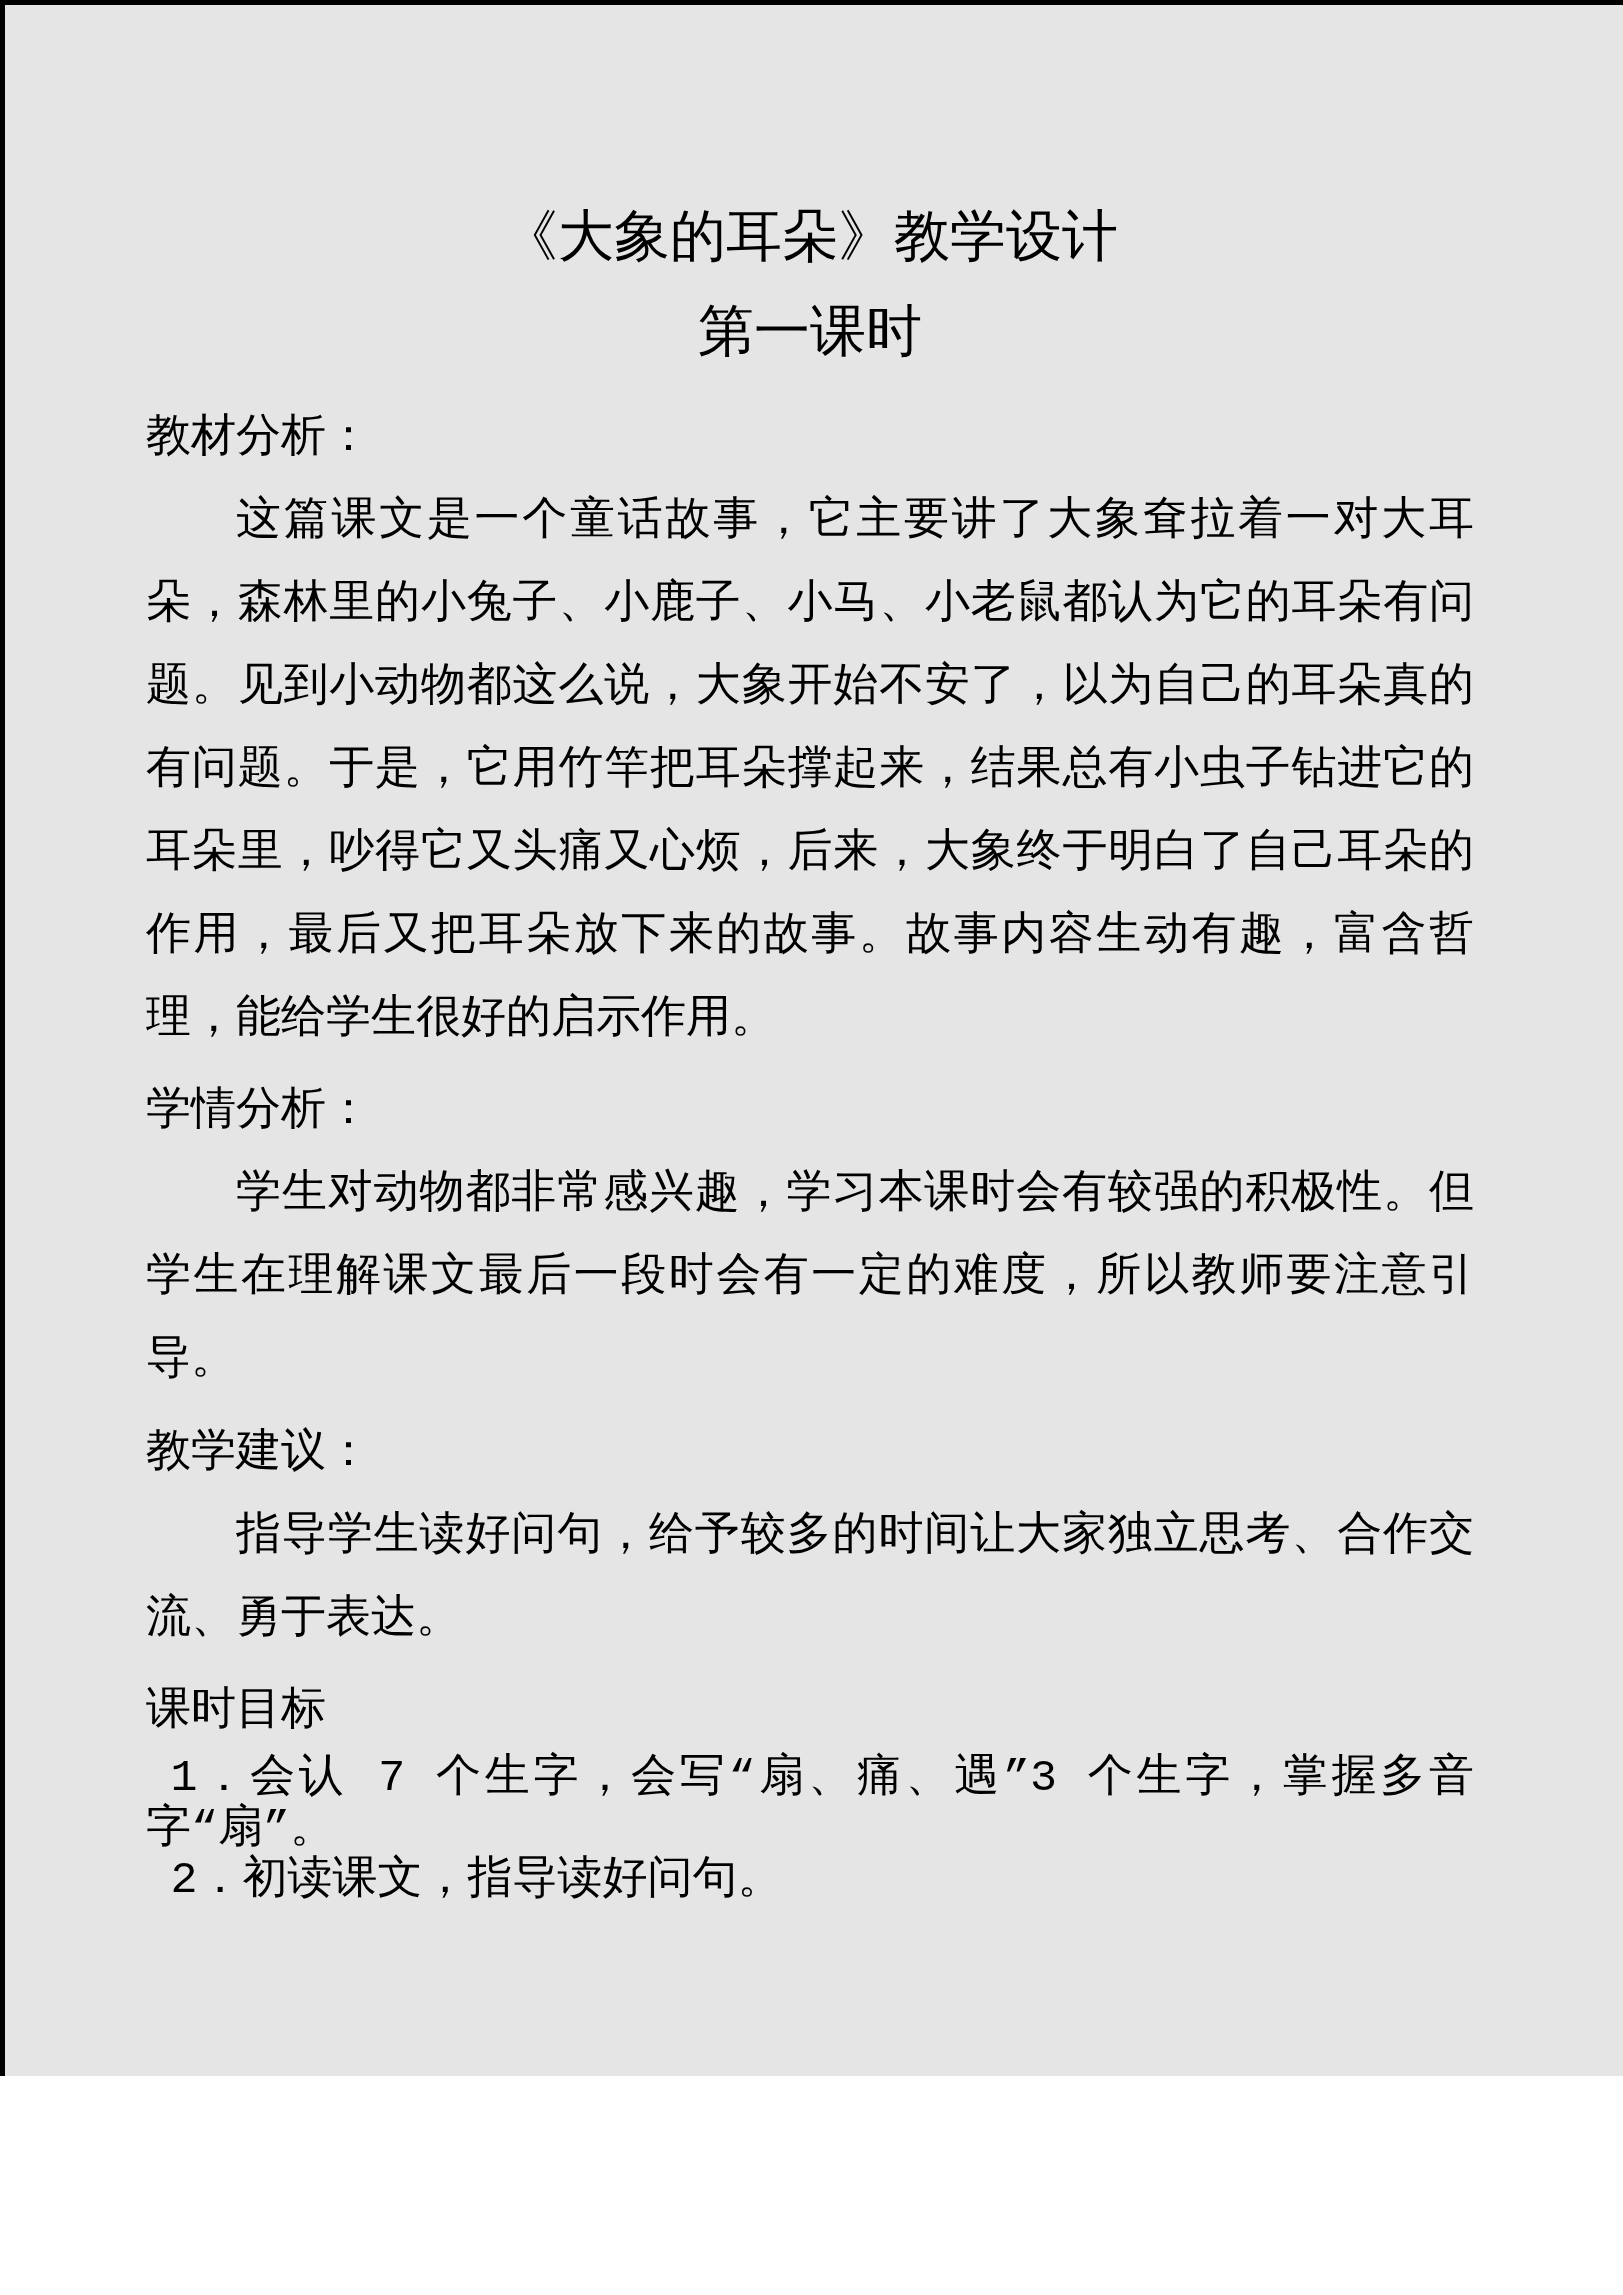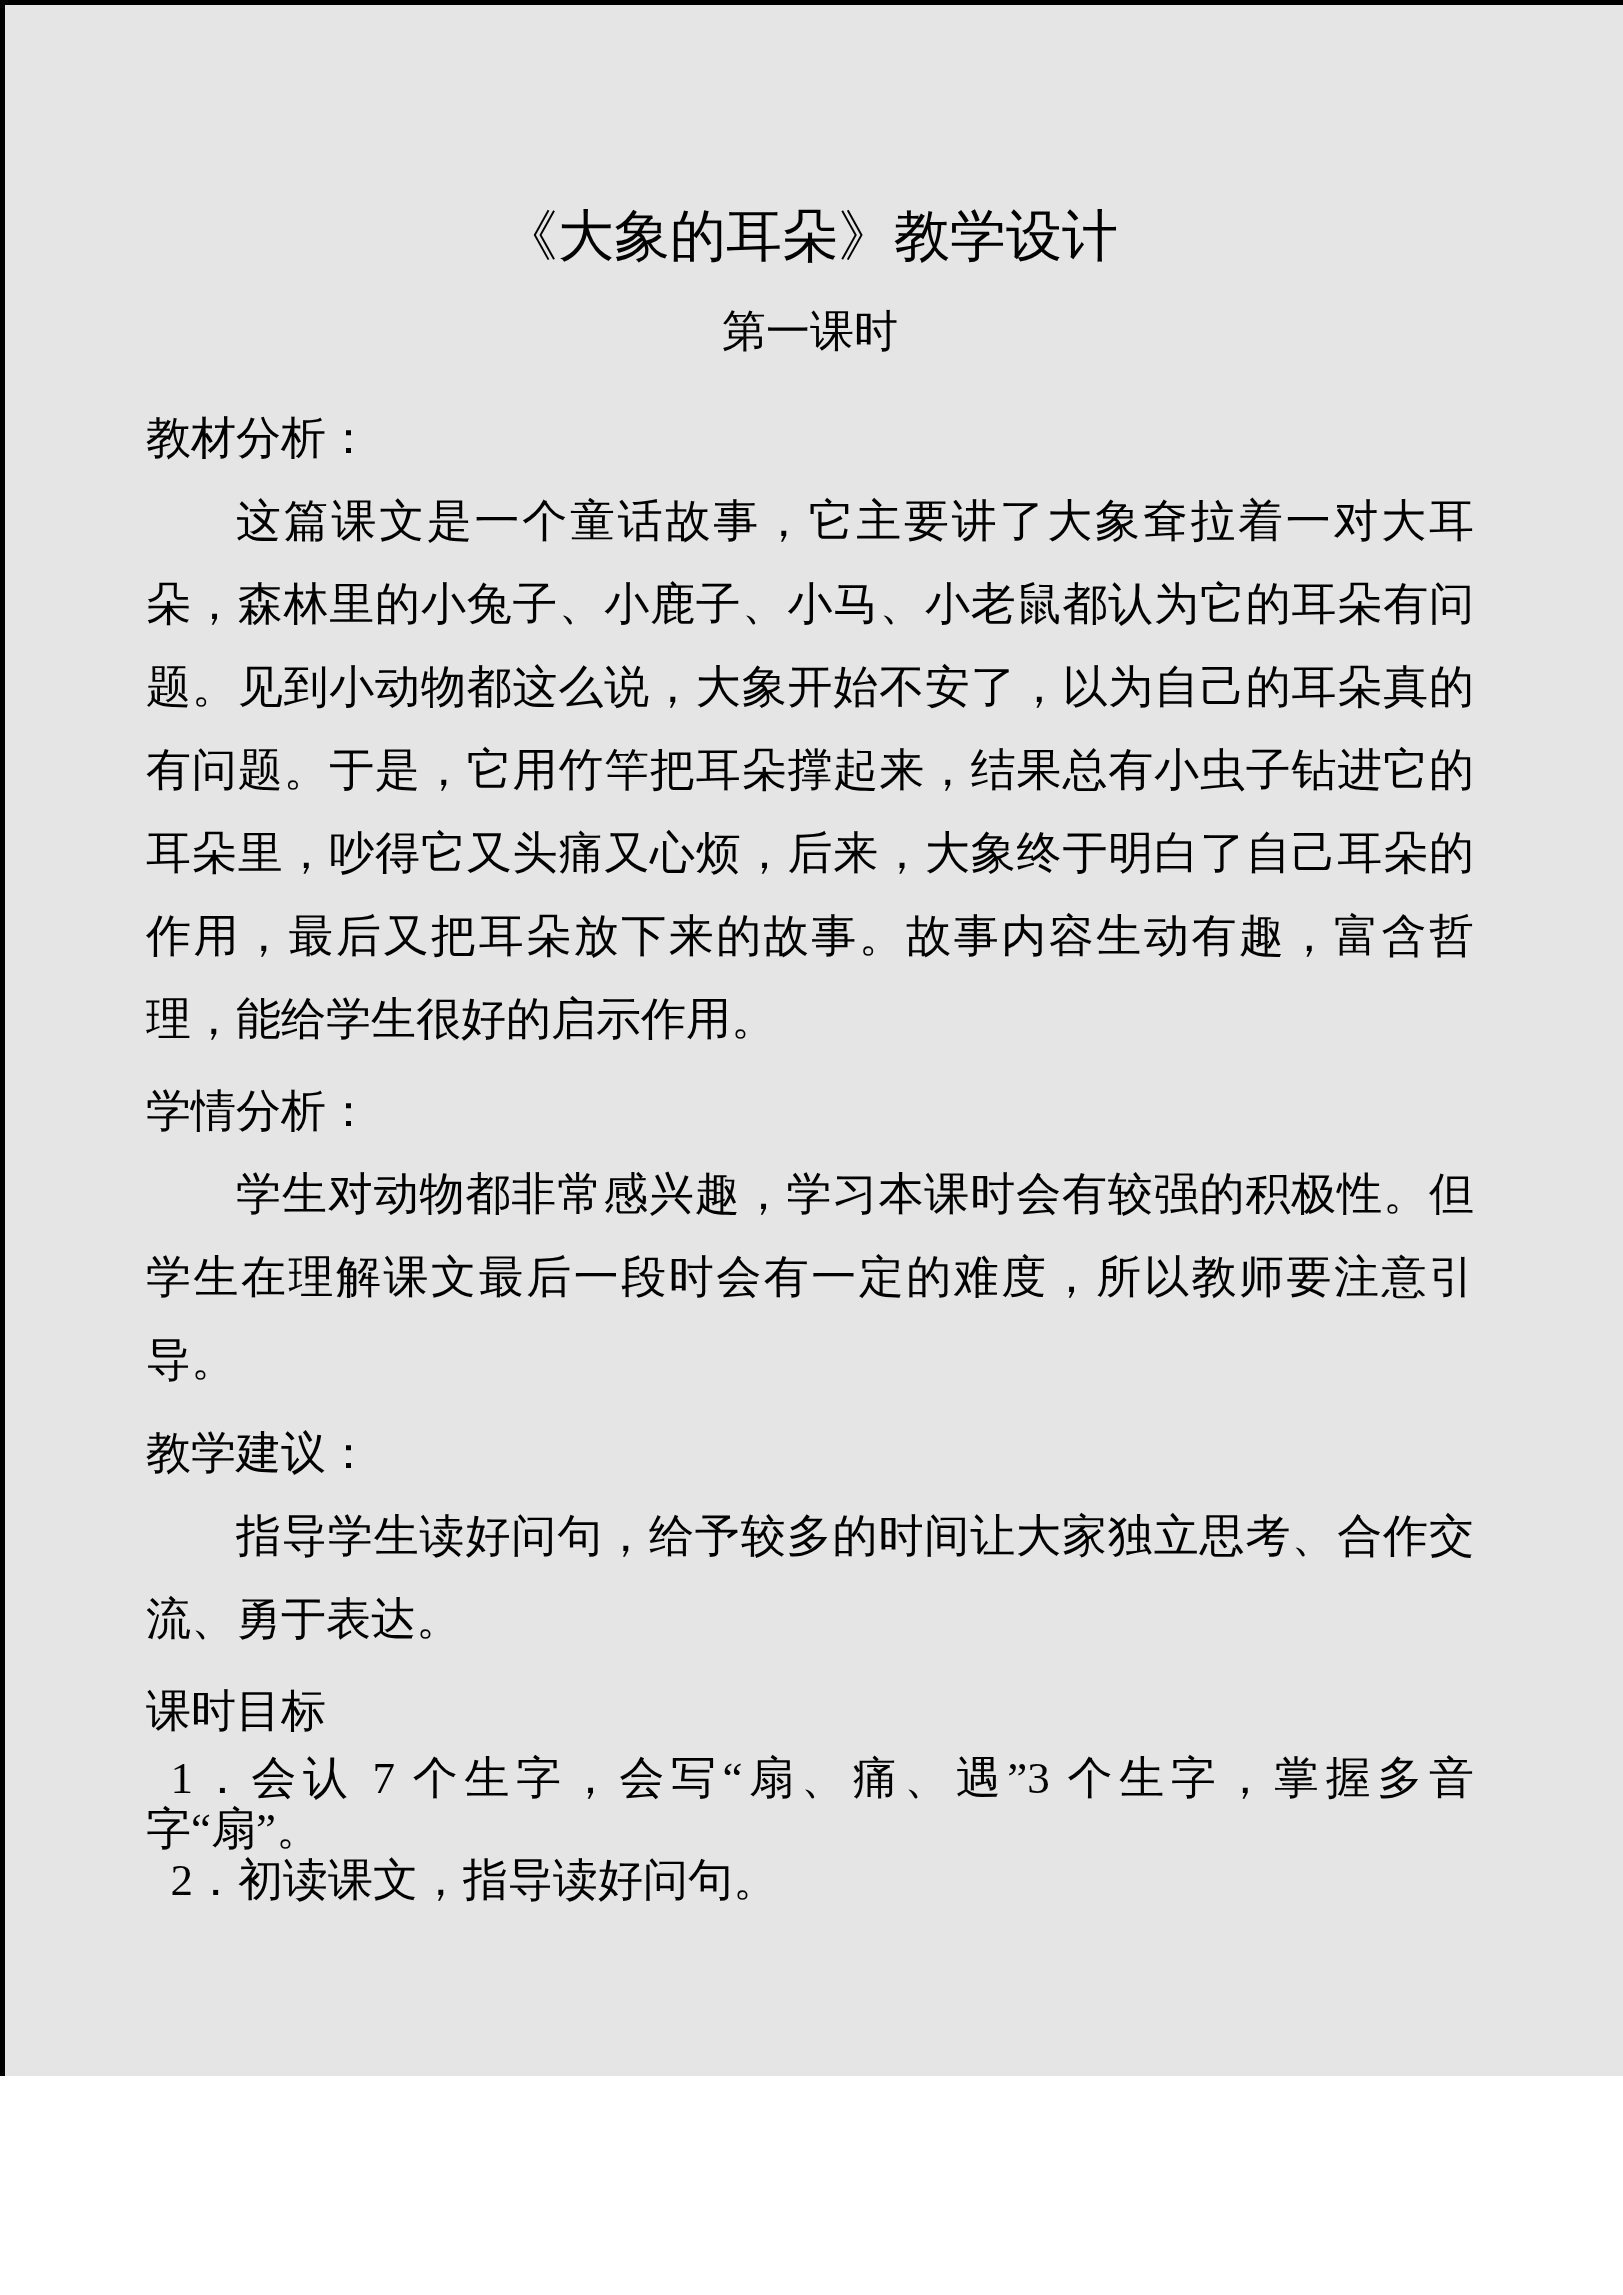--- a/index.html
+++ b/index.html
@@ -27,28 +27,29 @@
   .doc-title {
     padding-top: 184px;
     text-align: center;
     font-size: 56px;
     line-height: 95px;
     font-weight: normal;
     letter-spacing: 0;
   }
   .doc-subtitle {
     text-align: center;
-    font-size: 44px;
+    font-size: 56px;
     line-height: 95px;
     font-weight: normal;
   }
   #doc-body {
     margin-top: 17.7px;
     font-size: 45px;
     line-height: 83px;
+    font-family: Liberation Mono, monospace;
   }
   .sec-heading {
     margin: 9.5px 0 0 0;
     font-size: 45px;
     line-height: 83px;
   }
   .body-para {
     margin: 0;
     text-indent: 90px;
     text-align: justify;

